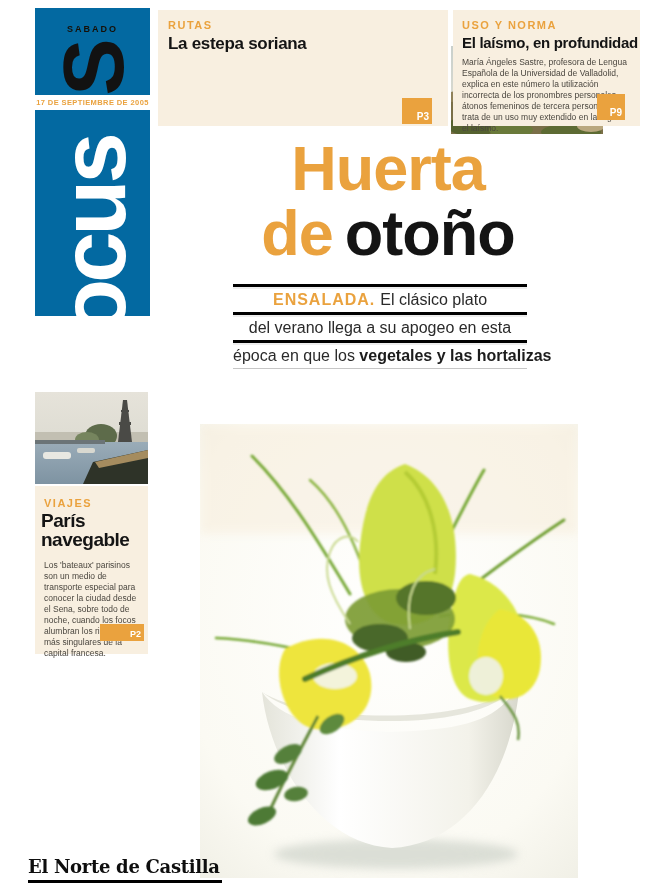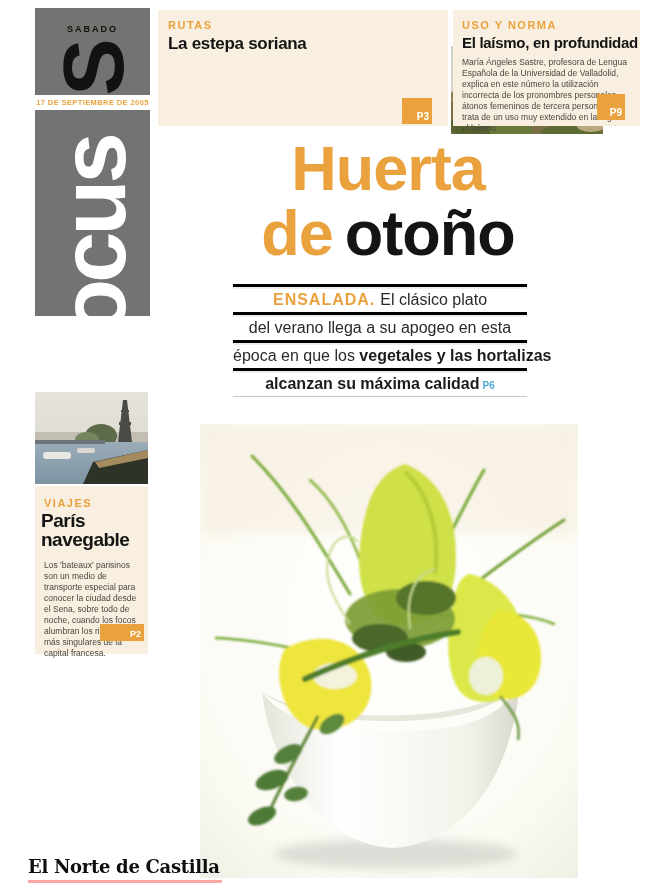--- a/index.html
+++ b/index.html
@@ -1,20 +1,20 @@
 <!DOCTYPE html>
 <html><head>
 <meta charset="utf-8">
 <style>
   html,body{margin:0;padding:0;background:#ffffff;}
   #page{position:relative;width:650px;height:892px;background:#ffffff;overflow:hidden;
         font-family:"Liberation Sans", sans-serif;color:#222;}
 
   
-  #masthead{position:absolute;left:35px;top:8px;width:115px;height:308px;background:#737373;}
+  #masthead{position:absolute;left:35px;top:8px;width:115px;height:308px;background:#0369a1;}
   .mast-day{position:absolute;top:16px;left:0;width:100%;text-align:center;
             font-size:9px;font-weight:bold;letter-spacing:2px;color:#161007;}
   .big-s-wrap{position:absolute;left:0;top:26px;width:115px;height:66px;}
   .big-s{position:absolute;left:50%;top:50%;transform:translate(-50%,-50%) rotate(-90deg);
          font-size:86px;font-weight:bold;color:#121212;line-height:1;}
   .date-band{position:absolute;left:0;top:87px;width:100%;height:15px;background:#ffffff;
              display:flex;align-items:center;justify-content:center;}
   .date-band span{font-size:7.5px;font-weight:bold;letter-spacing:.4px;color:#EAA23E;white-space:nowrap;}
   .focus-wrap{position:absolute;left:0;top:102px;width:115px;height:278px;}
   .focus-text{position:absolute;left:50%;top:50%;transform:translate(-50%,-50%) rotate(-90deg);
@@ -62,21 +62,21 @@
               font-size:16px;color:#2a2a2a;border-bottom:1px solid #c6c6c6;}
   .srow{height:25px;line-height:26px;border-top:3px solid #000000;box-shadow:inset 0 2px 0 #ededed;
         white-space:nowrap;}
   .srow b{font-weight:bold;color:#1c1c1c;}
   .kicker-inline{color:#EAA23E;font-weight:bold;letter-spacing:1px;margin-right:5px;}
   .page-ref{color:#4FA8D6;font-size:10px;font-weight:bold;margin-left:3px;}
 
   
   #footer-logo{position:absolute;left:28px;top:856px;display:inline-block;
                font-family:"DejaVu Serif", serif;font-weight:bold;font-size:18px;color:#0e0e0e;
-               letter-spacing:-0.3px;border-bottom:3px solid #fca5a5;padding:0 2px 3px 0;}
+               letter-spacing:-0.3px;border-bottom:3px solid #000000;padding:0 2px 3px 0;}
 </style>
 </head>
 <body>
 
 <div id="page">
 
   <div id="masthead">
     <div class="mast-day">SABADO</div>
     <div class="big-s-wrap">
       <span class="big-s">S</span>
@@ -126,21 +126,20 @@
 
   <div id="feature-title">
     <div class="t1">Huerta</div>
     <div class="t2"><span class="accent">de</span><span>otoño</span></div>
   </div>
 
   <div id="standfirst">
     <div class="srow"><span class="kicker-inline">ENSALADA.</span><span>El clásico plato</span></div>
     <div class="srow">del verano llega a su apogeo en esta</div>
     <div class="srow"><span>época en que los </span><b>vegetales y las hortalizas</b></div>
-    <div class="srow"><b>alcanzan su máxima calidad</b><span class="page-ref">P6</span></div>
   </div>
 
   <svg id="paris-photo" class="photo" viewBox="0 0 113 92">
     <defs>
       <linearGradient id="skyB" x1="0" y1="0" x2="0" y2="1">
         <stop offset="0" stop-color="#e6e3da"></stop>
           <stop offset="1" stop-color="#d6d6cc"></stop>
       </linearGradient>
       <linearGradient id="river" x1="0" y1="0" x2="0" y2="1">
         <stop offset="0" stop-color="#9aacb8"></stop>

